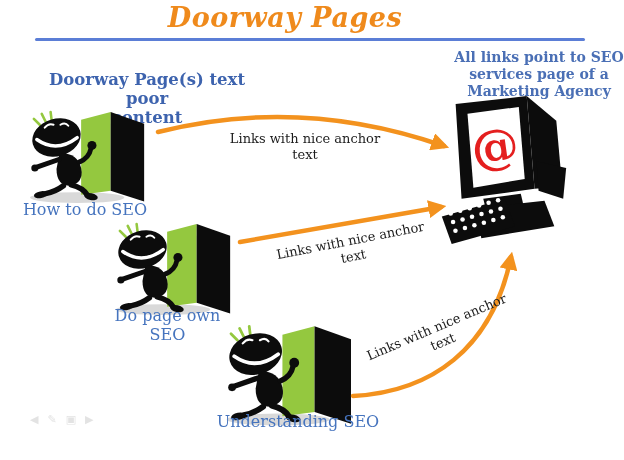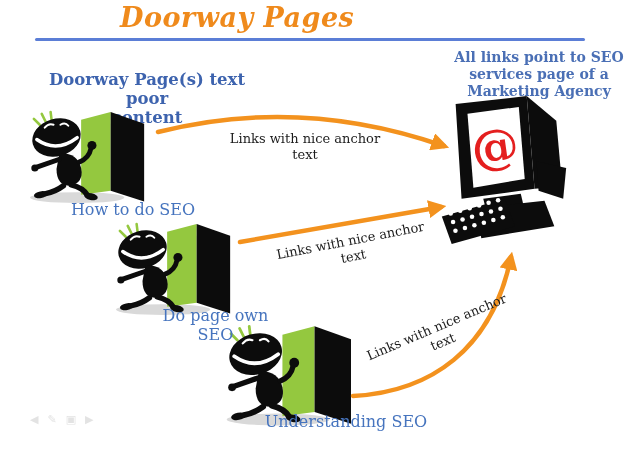--- a/index.html
+++ b/index.html
@@ -3,35 +3,35 @@
 <meta charset="utf-8">
 <style>
   html,body{margin:0;padding:0;background:#fff;}
   .canvas{
     position:relative;width:624px;height:460px;background:#ffffff;overflow:hidden;
     font-family:"DejaVu Serif","Liberation Serif",serif;
   }
   .abs{position:absolute;}
   .pre{white-space:pre-line;}
   .page-title{
-    left:120px;top:2px;width:330px;text-align:left;
+    left:120px;top:2px;width:330px;text-align:center;
     font-size:27px;font-weight:bold;font-style:italic;letter-spacing:.5px;
     color:var(--title-orange,#EF8A1C);
   }
   .title-rule{left:35px;top:38px;width:550px;height:3px;background:var(--rule-blue,#5B7ED6);border-radius:2px;}
   .right-note{
     left:430px;top:49px;width:182px;text-align:center;
     font-size:14px;font-weight:bold;line-height:1.2;color:var(--note-blue,#4A6FB5);margin-left:18px;
   }
   .left-heading{
     left:33px;top:71px;width:228px;text-align:center;
     font-size:16.5px;font-weight:bold;line-height:1.15;color:var(--heading-blue,#3D63AE);
   }
   .fig-label{
-    text-align:center;font-size:16px;color:var(--label-blue,#4674BE);margin-left:48px;
+    text-align:center;font-size:16px;color:var(--label-blue,#4674BE);
   }
   .arrow-text{
     text-align:center;font-size:13px;line-height:1.25;color:#1c1c1c;
     transform:translate(-50%,-50%);
   }
   .arrow-text.r11{transform:translate(-50%,-50%) rotate(-11deg);}
   .arrow-text.r23{transform:translate(-50%,-50%) rotate(-23deg);}
   .overlay{left:0;top:0;pointer-events:none;}
   .watermark{
     left:30px;top:413px;display:flex;gap:9px;align-items:center;

